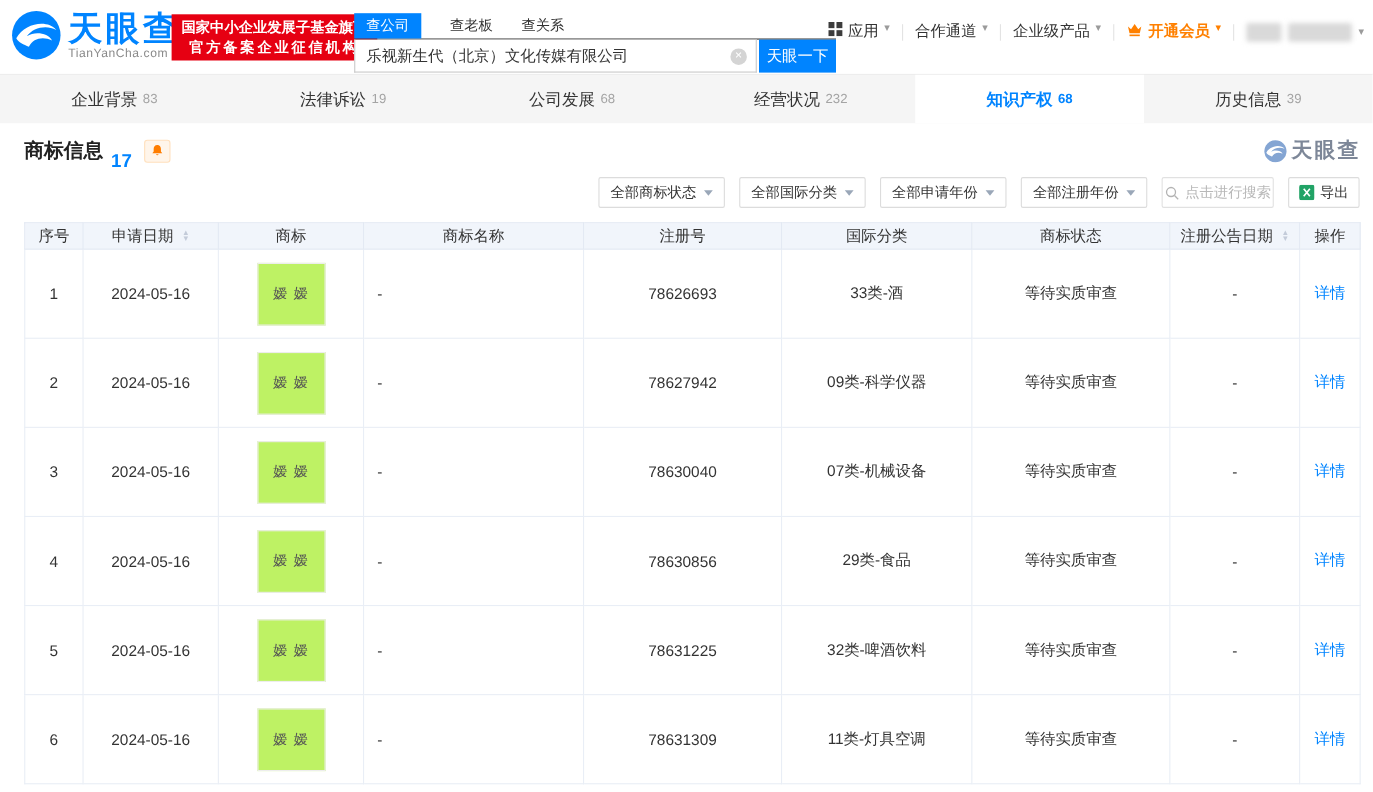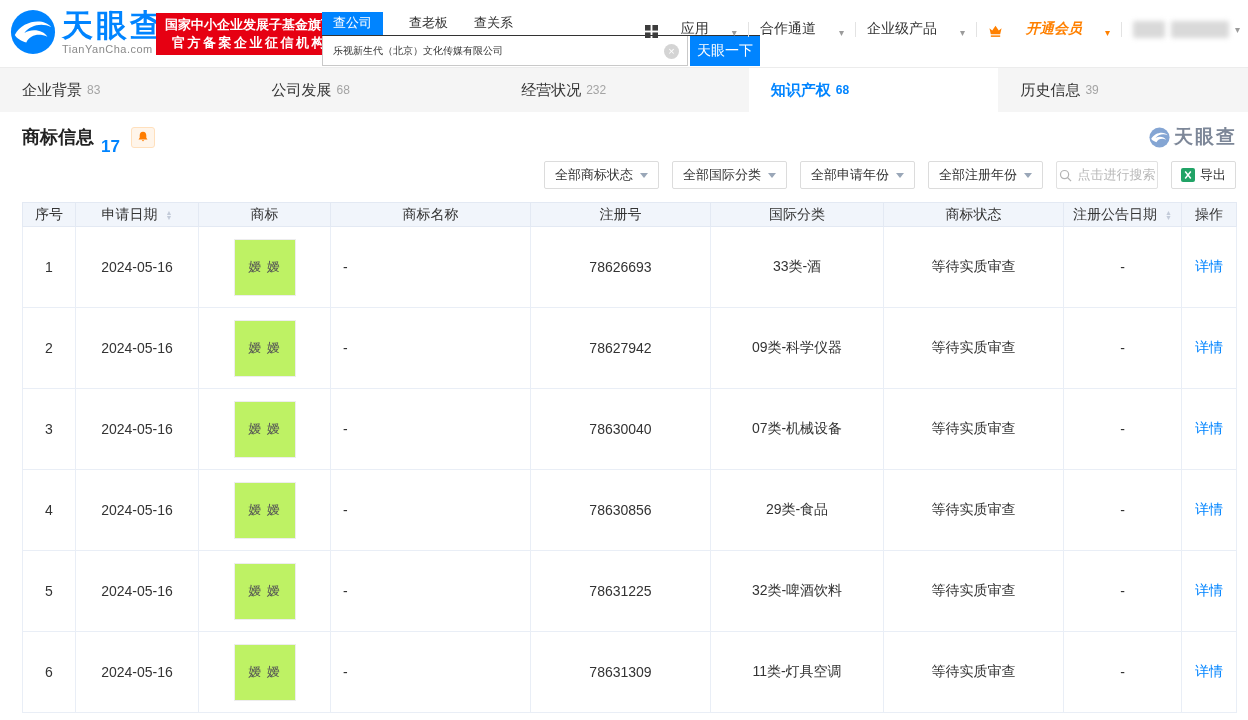--- a/index.html
+++ b/index.html
@@ -16,40 +16,40 @@
            font-weight:bold; padding:3px 9px; text-align:center; line-height:18px; }
   .badge .l2 { letter-spacing:2.5px; }
 
   .search-wrap { position:absolute; left:322px; top:12px; width:438px; }
   .search-tabs { display:flex; align-items:flex-end; gap:26px; border-bottom:1px solid #333; }
   .search-tab { font-size:13px; color:#333; padding:2px 0 3px; cursor:pointer; }
   .search-tab.active { background:#0084ff; color:#fff; padding:2px 11px 3px; }
   .search-row { display:flex; margin-top:0; }
   .search-input-box { position:relative; width:366px; }
   .search-input { width:366px; height:30px; border:1px solid #c9c9c9; border-top:none; padding:0 30px 0 10px;
-                  font-size:10px; color:#333; outline:none; font-family:inherit; }
+                  font-size:14px; color:#333; outline:none; font-family:inherit; }
   .clear-btn { position:absolute; right:9px; top:8px; width:15px; height:15px; border-radius:50%;
                background:#d4d4d4; color:#fff; font-size:11px; line-height:15px; text-align:center; cursor:pointer; }
   .search-btn { width:70px; height:30px; margin-left:2px; background:#0084ff; color:#fff; border:none;
                 font-size:14px; cursor:pointer; font-family:inherit; }
 
   .top-menu { position:absolute; right:8px; top:20px; display:flex; align-items:center; gap:11px; }
-  .menu-item { display:flex; align-items:flex-end; gap:23px; font-size:14px; color:#333; cursor:pointer; white-space:nowrap; }
+  .menu-item { display:flex; align-items:flex-start; gap:5px; font-size:14px; color:#333; cursor:pointer; white-space:nowrap; }
   .menu-item .caret { color:#9b9b9b; font-size:10px; }
-  .menu-item.member { color:#ff8000; font-weight:bold;font-style:italic; }
+  .menu-item.member { color:#ff8000; font-weight:bold; }
   .menu-item.member .caret { color:#ff8000; }
   .sep { width:1px; height:15px; background:#e3e3e3; }
   .user-blur { display:flex; align-items:center; gap:6px; cursor:pointer; }
   .blur-chip { display:inline-block; height:17px; background:#d9d9d9; filter:blur(2.5px); border-radius:2px; }
   .user-caret { color:#9b9b9b; font-size:10px; }
 
   
   .nav-tabs { height:45px; background:#f5f5f5; border-top:1px solid #ececec; display:flex; }
-  .nav-tab { flex:1; display:flex; align-items:center; gap:5px;
-             font-size:15px; color:#333; cursor:pointer;padding-left:22px; }
+  .nav-tab { flex:1; display:flex; align-items:center; justify-content:center; gap:5px;
+             font-size:15px; color:#333; cursor:pointer; }
   .nav-tab .cnt { font-size:12px; color:#a4a4a4; }
   .nav-tab.active { background:#fff; color:#0084ff; font-weight:bold; }
   .nav-tab.active .cnt { color:#0084ff; font-weight:bold; }
 
   
   .section-head { display:flex; align-items:center; padding:0 11px 0 22px; margin-top:10px; height:30px; }
   .section-title { font-size:18px; font-weight:bold; color:#222; }
   .section-count { font-size:17px; font-weight:bold; color:#0084ff; margin-left:7px;margin-top:19px; }
   .bell-badge { margin-left:11px; width:24px; height:21px; background:#fff5ea; border:1px solid #ffe0bd;
                 border-radius:3px; display:flex; align-items:center; justify-content:center; cursor:pointer; }
@@ -157,20 +157,24 @@
         <span class="blur-chip" style="width:58px"></span>
         <span class="user-caret">▾</span>
       </div>
     </div>
   </div>
 
   <div class="nav-tabs">
     <div class="nav-tab">
       <span>企业背景</span>
       <span class="cnt">83</span>
+    </div>
+    <div class="nav-tab">
+      <span>法律诉讼</span>
+      <span class="cnt">19</span>
     </div>
     <div class="nav-tab">
       <span>公司发展</span>
       <span class="cnt">68</span>
     </div>
     <div class="nav-tab">
       <span>经营状况</span>
       <span class="cnt">232</span>
     </div>
     <div class="nav-tab active">

